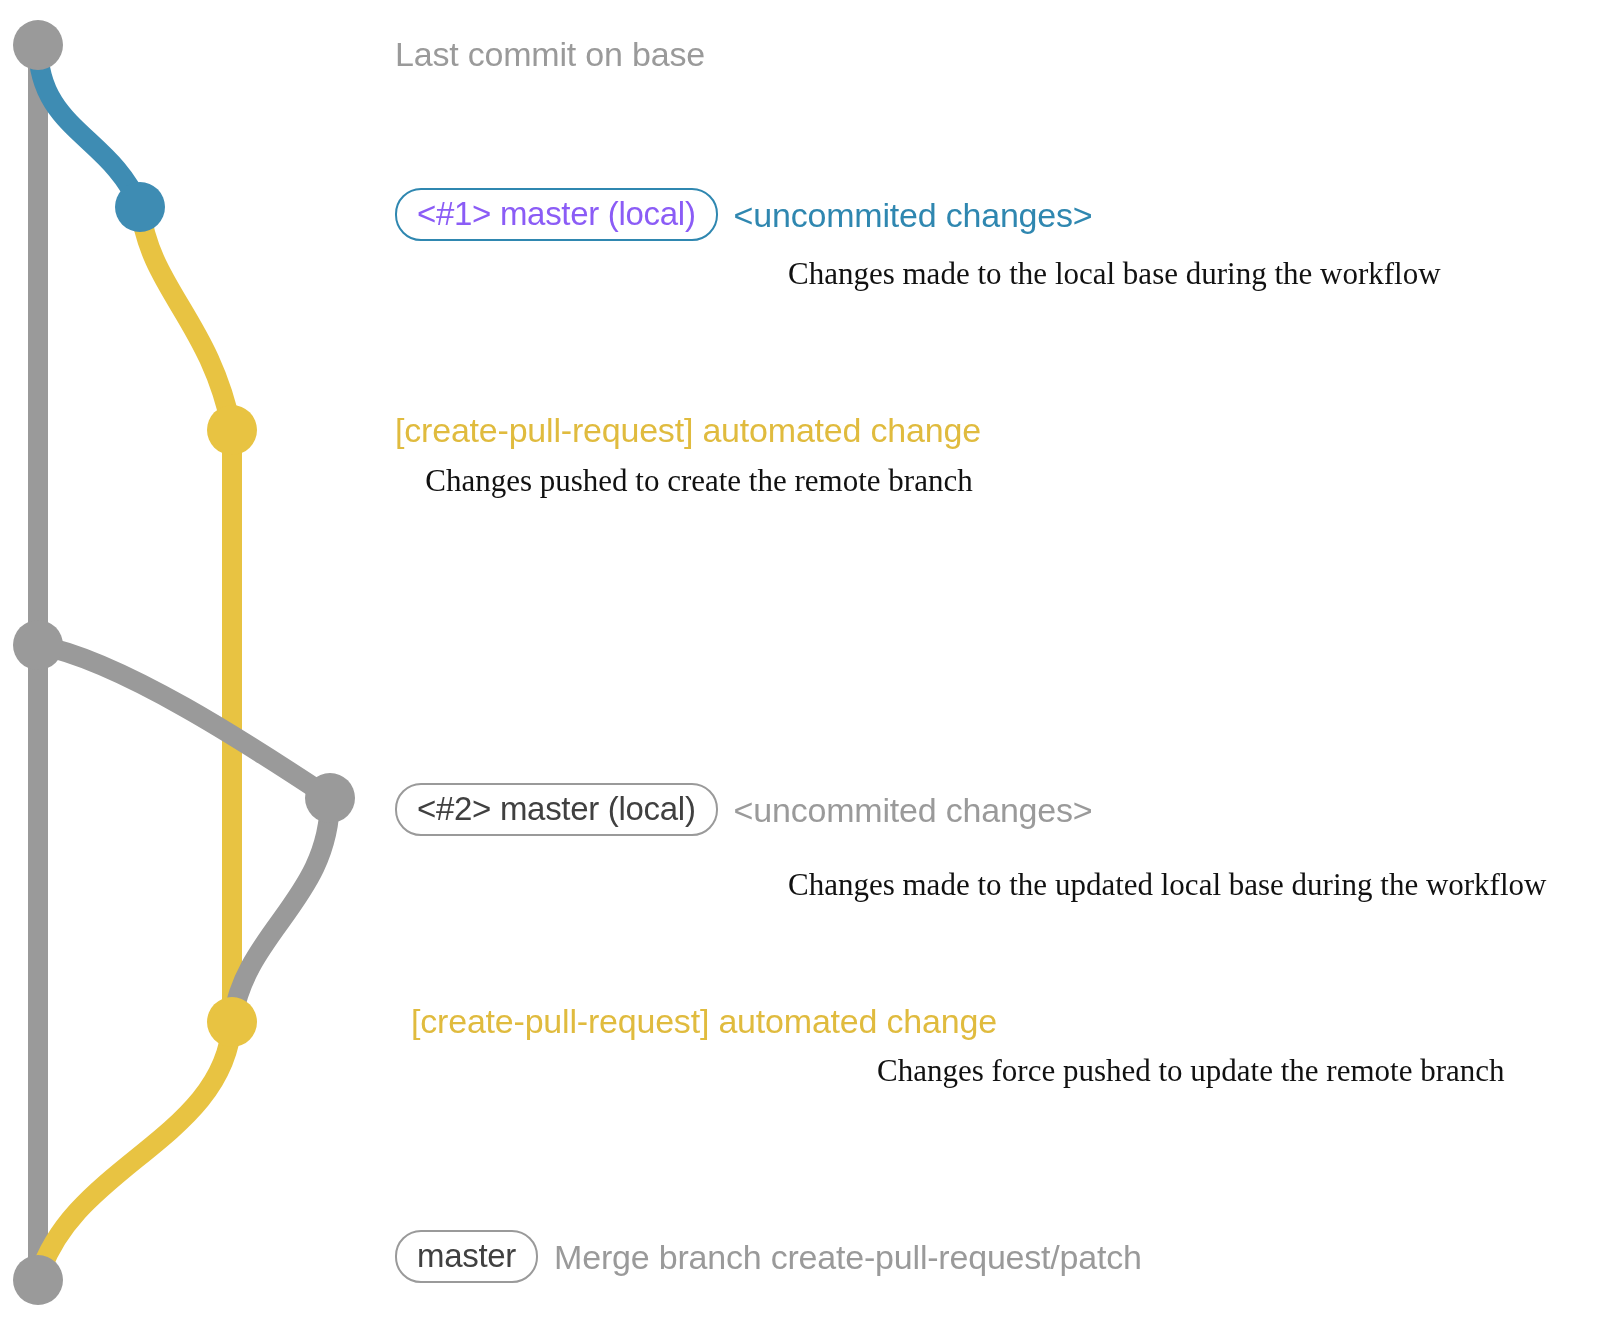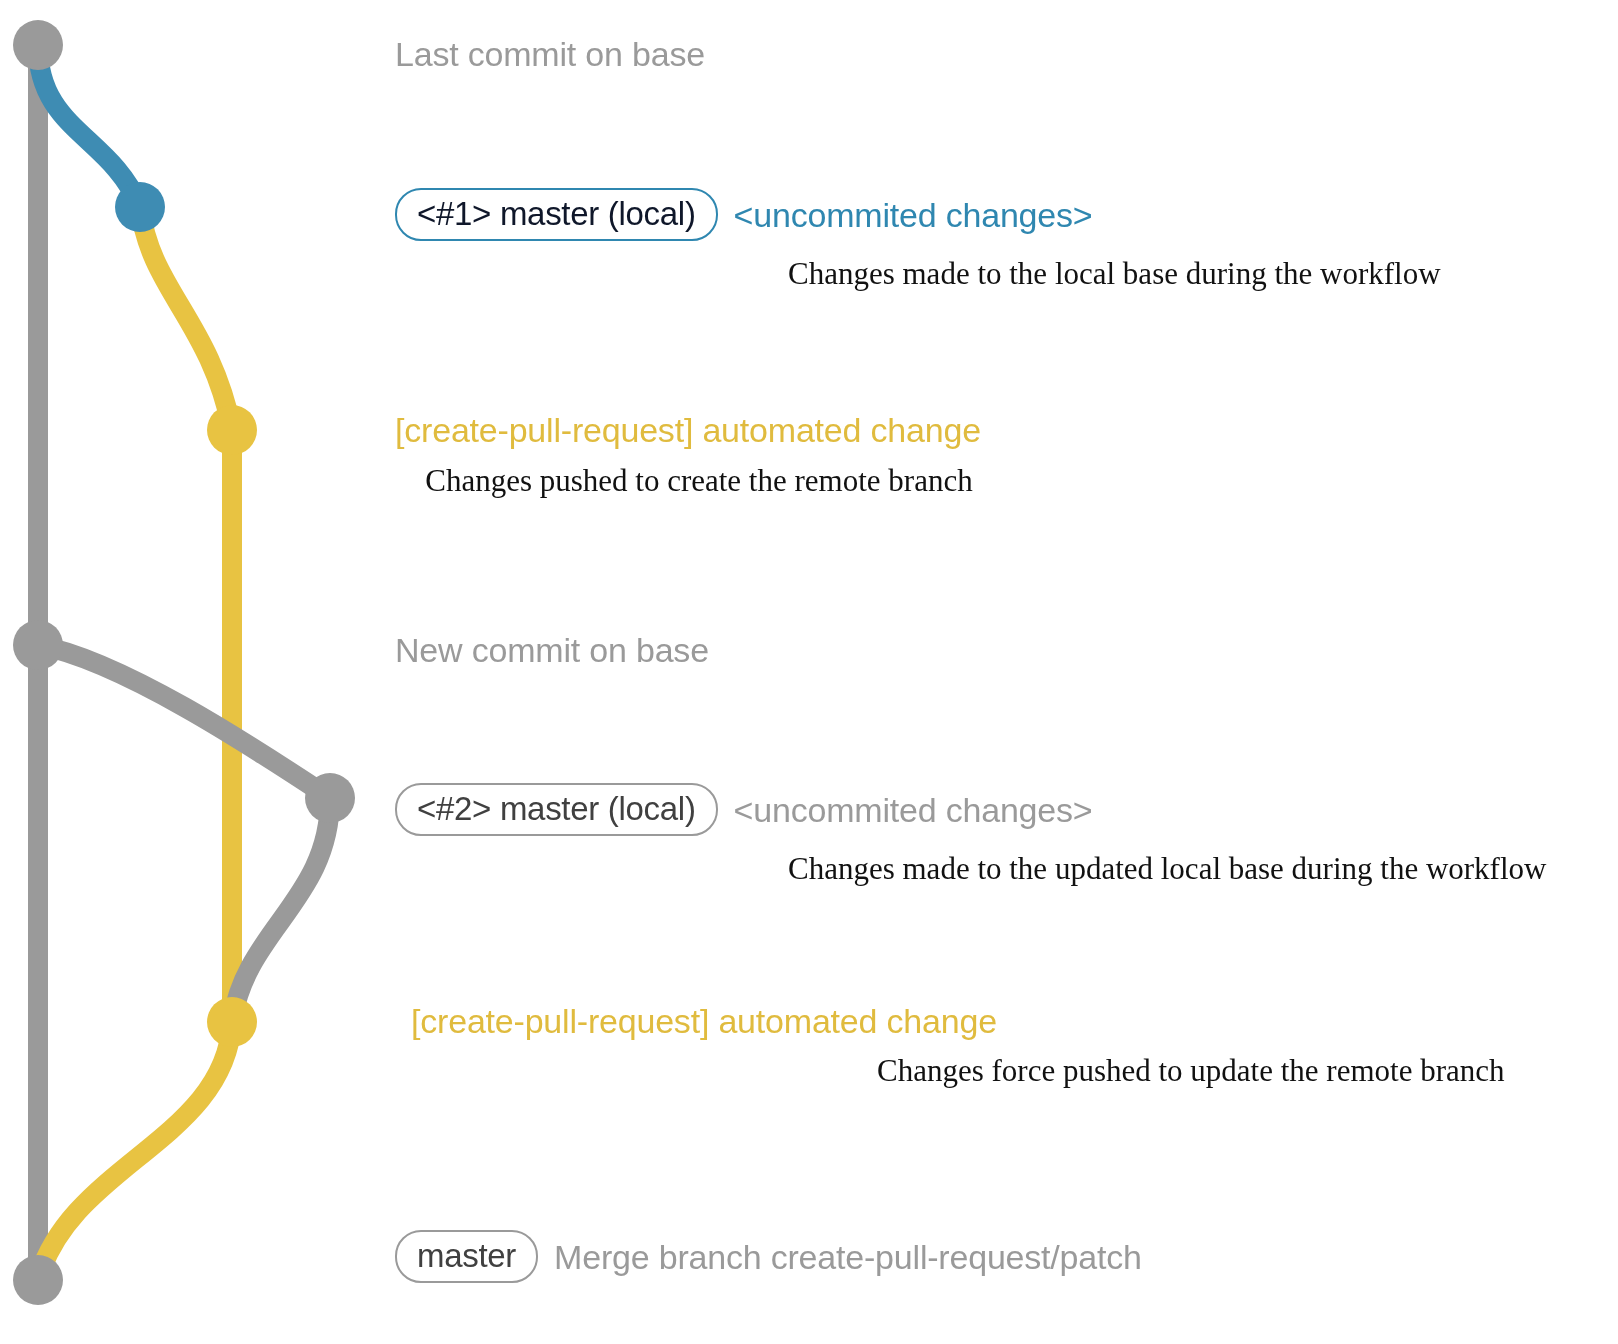--- a/index.html
+++ b/index.html
@@ -51,21 +51,21 @@
     padding: 7px 20px 9px 20px;
     font-size: 33px;
     color: #9a9a9a;
     font-family: "Liberation Sans", sans-serif;
     letter-spacing: -0.3px;
     line-height: 1;
     box-sizing: border-box;
     background: transparent;
   }
 
-  .badge.blue  { border-color: #2f87b0; color: #0f172a; }
+  .badge.blue  { border-color: #2f87b0; color: #8b5cf6; }
   .badge.yellow{ border-color: #e0bb3e; color: #e0bb3e; }
   .badge.gray  { border-color: #9a9a9a; color: #404040; }
 
   .headline {
     font-size: 34px;
     font-family: "Liberation Sans", sans-serif;
     letter-spacing: -0.2px;
     line-height: 1;
     margin-left: 16px;
   }
@@ -128,32 +128,27 @@
     <div class="subtext" style="margin-left:393px; margin-top:17px;">Changes made to the local base during the workflow</div>
   </div>
 
   <div class="row" style="top:413px;">
     <div class="titleline">
       <span class="headline yellow solo">[create-pull-request] automated change</span>
     </div>
     <div class="subtext" style="margin-left:22px; margin-top:18px;text-align:center;">Changes pushed to create the remote branch</div>
   </div>
 
-  <div class="row" style="top:633px;">
-    <div class="titleline">
-      <span class="headline gray solo">New commit on base</span>
-    </div>
-  </div>
 
   <div class="row" style="top:783px;">
     <div class="titleline">
       <span class="badge gray">&lt;#2&gt; master (local)</span>
       <span class="headline gray">&lt;uncommited changes&gt;</span>
     </div>
-    <div class="subtext" style="margin-left:393px; margin-top:17px;">Changes made to the updated local base during the workflow</div>
+    <div class="subtext" style="margin-left:393px; margin-top:33px;">Changes made to the updated local base during the workflow</div>
   </div>
 
   <div class="row" style="top:1004px;">
     <div class="titleline">
       <span class="headline yellow">[create-pull-request] automated change</span>
     </div>
     <div class="subtext" style="margin-left:482px; margin-top:17px;">Changes force pushed to update the remote branch</div>
   </div>
 
   <div class="row" style="top:1230px;">

